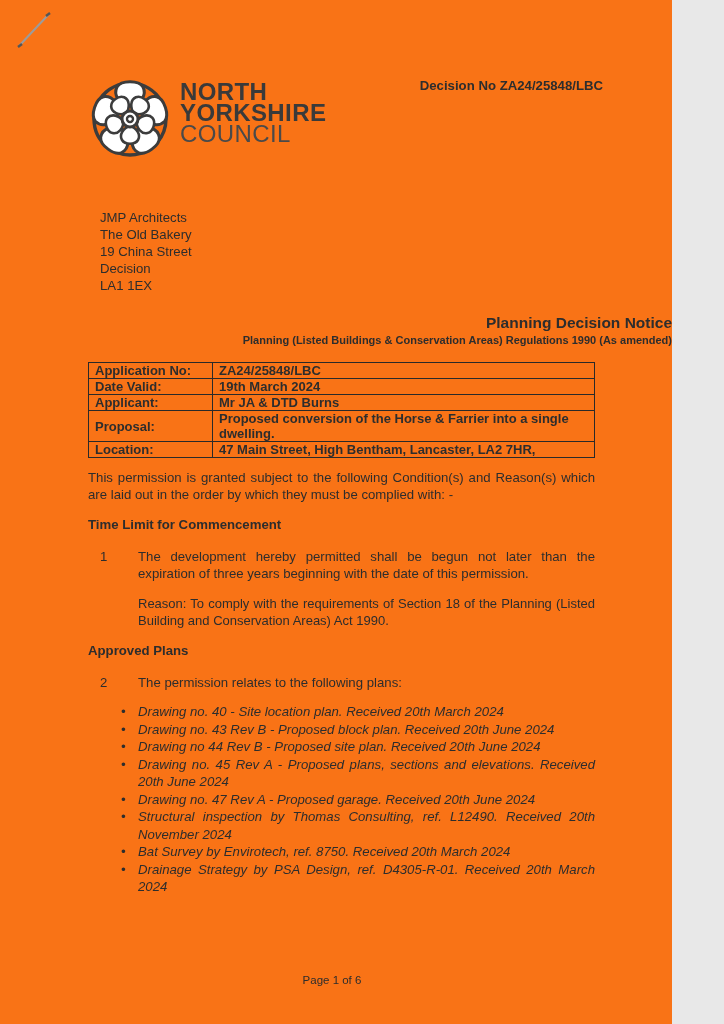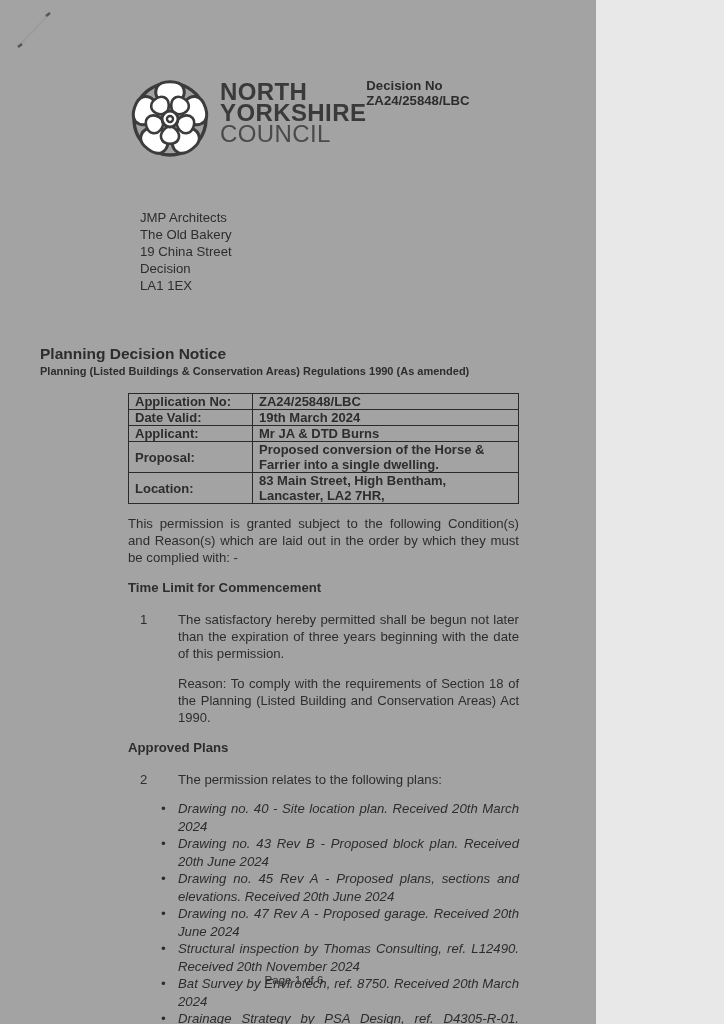--- a/index.html
+++ b/index.html
@@ -1,40 +1,39 @@
 <!DOCTYPE html>
 <html><head>
 <meta charset="utf-8">
 <style>
   * { margin:0; padding:0; box-sizing:border-box; }
   html,body { background:#e8e8e8; }
   .page {
     position:relative;
-    width:596px; height:1024px;
-    background:#a3a3a3;
+    width:672px; height:1024px;
+    background:#f97316;
     font-family:"Liberation Sans", sans-serif;
     color:#2d2d2d;
     overflow:hidden;
-    padding-left:40px;
   }
   .scan-mark { position:absolute; top:0; left:0; }
 
   .header {
     display:flex; justify-content:space-between; align-items:flex-start;
     padding:75px 69px 0 88px;
   }
   .logo { display:flex; align-items:flex-start; }
   .logo-text { margin-left:8px; margin-top:6px; color:#3a3a3a; letter-spacing:0.4px; }
   .logo-text .l1, .logo-text .l2 { font-size:24px; font-weight:700; line-height:21px; }
   .logo-text .l3 { font-size:24px; font-weight:400; line-height:21px; color:#4a4a4a; }
   .decision-no { font-size:13.2px; font-weight:700; margin-top:3px; }
 
   .address { margin:42px 0 0 100px; font-size:13.2px; line-height:17px; }
 
-  .title-block { text-align:left; margin-top:51px; }
+  .title-block { text-align:right; margin-top:20px; }
   .doc-title { font-size:15.5px; font-weight:700; }
   .doc-subtitle { font-size:11px; font-weight:700; margin-top:2px; }
 
   .content { padding:0 77px 0 88px; }
 
   table.details {
     width:100%; border-collapse:collapse; margin-top:16px;
     font-size:13px; font-weight:700;
   }
   table.details td {
@@ -133,47 +132,48 @@
         <tr>
           <td class="lbl">Applicant:</td>
           <td>Mr JA &amp; DTD Burns</td>
         </tr>
         <tr>
           <td class="lbl">Proposal:</td>
           <td>Proposed conversion of the Horse &amp; Farrier into a single dwelling.</td>
         </tr>
         <tr>
           <td class="lbl">Location:</td>
-          <td>83 Main Street, High Bentham, Lancaster, LA2 7HR,</td>
+          <td>47 Main Street, High Bentham, Lancaster, LA2 7HR,</td>
         </tr>
       </tbody>
     </table>
 
 
     <p class="body">This permission is granted subject to the following Condition(s) and Reason(s) which are laid out in the order by which they must be complied with: -</p>
 
     <div class="section-heading">Time Limit for Commencement</div>
 
     <div class="condition">
       <div class="num">1</div>
-      <div class="ctext">The satisfactory hereby permitted shall be begun not later than the expiration of three years beginning with the date of this permission.</div>
+      <div class="ctext">The development hereby permitted shall be begun not later than the expiration of three years beginning with the date of this permission.</div>
     </div>
 
     <div class="reason">Reason: To comply with the requirements of Section 18 of the Planning (Listed Building and Conservation Areas) Act 1990.</div>
 
     <div class="section-heading">Approved Plans</div>
 
     <div class="condition">
       <div class="num">2</div>
       <div class="ctext">The permission relates to the following plans:</div>
     </div>
 
     <ul class="plans">
       <li>Drawing no. 40 - Site location plan. Received 20th March 2024</li>
       <li>Drawing no. 43 Rev B - Proposed block plan. Received 20th June 2024</li>
+      <li>Drawing no 44 Rev B - Proposed site plan. Received 20th June 2024</li>
       <li>Drawing no. 45 Rev A - Proposed plans, sections and elevations. Received 20th June 2024</li>
       <li>Drawing no. 47 Rev A - Proposed garage. Received 20th June 2024</li>
       <li>Structural inspection by Thomas Consulting, ref. L12490. Received 20th November 2024</li>
       <li>Bat Survey by Envirotech, ref. 8750. Received 20th March 2024</li>
       <li>Drainage Strategy by PSA Design, ref. D4305-R-01. Received 20th March 2024</li>
     </ul>
 
 
   </div>
 

